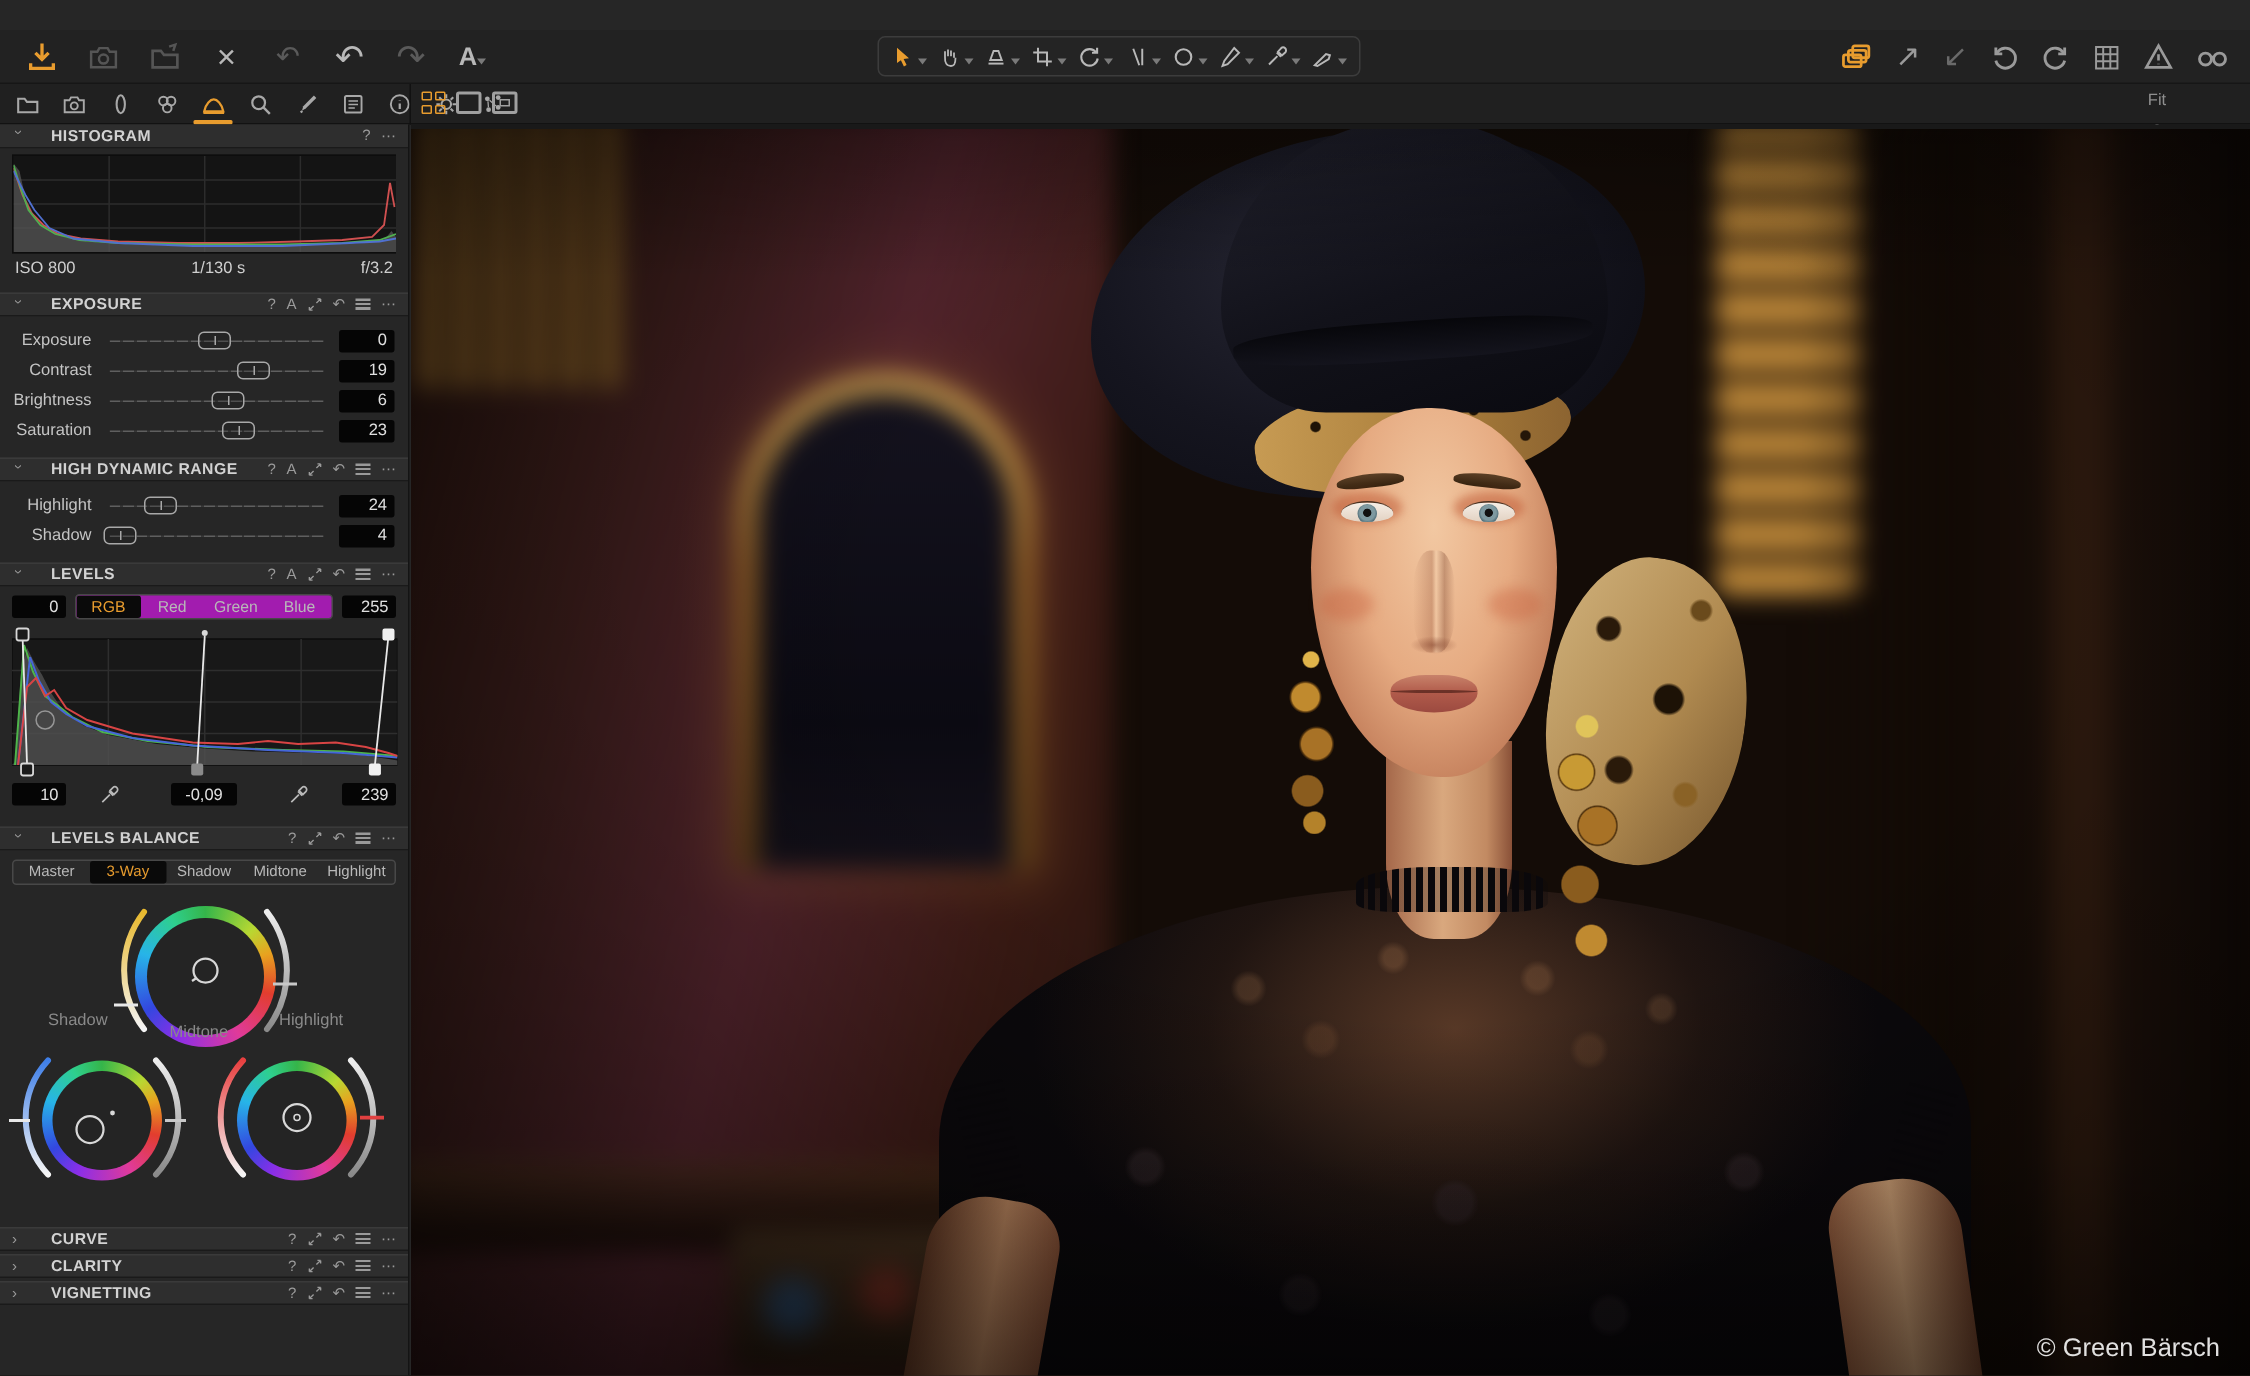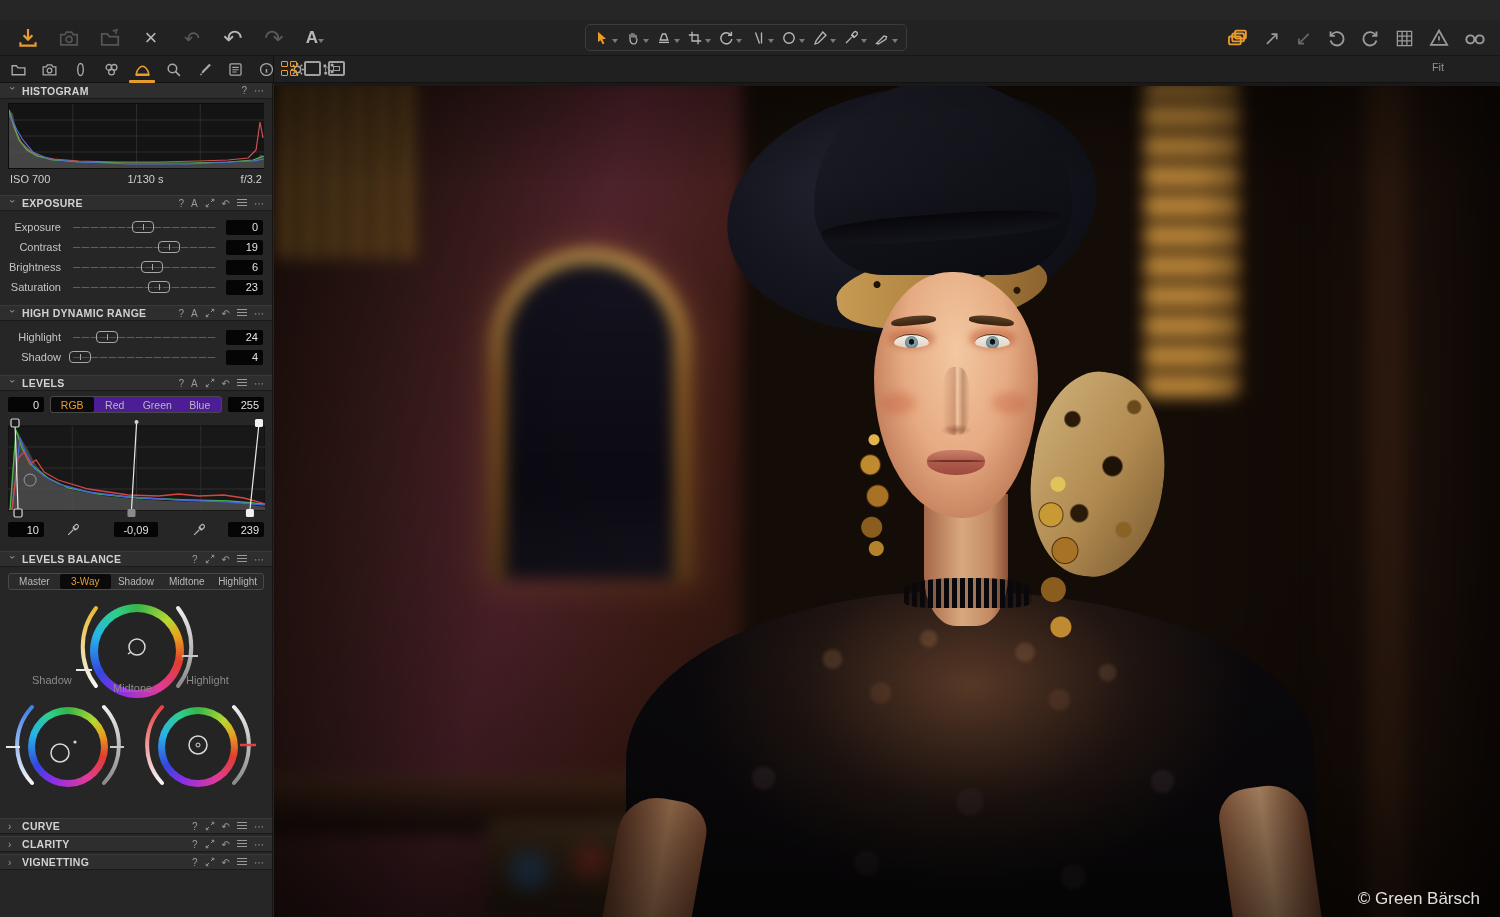--- a/index.html
+++ b/index.html
@@ -57,21 +57,21 @@
                border-radius:4px; }
   .zoomticks { position:absolute; right:6px; top:1px; height:5px; width:66px;
                background:repeating-linear-gradient(90deg,#4a4a4a 0 1px,transparent 1px 13px); }
   .zoomhandle { position:absolute; left:12px; top:-1px; width:13px; height:8px; background:#e8e8e8;
                 border-radius:4px; }
 
   
   .sidebar { position:absolute; left:0; top:83px; width:273px; height:834px; background:#262626;
              border-right:1px solid #141414; font-size:11px; color:#c4c4c4; }
   .phead { height:16px; background:#2e2e2e; border-top:1px solid #3a3a3a; border-bottom:1px solid #1a1a1a;
-           display:flex; align-items:center; padding:0 8px; gap:6px; }
+           display:flex; align-items:center; padding:0 8px; gap:18px; }
   .phead .ptitle { font-size:10.5px; font-weight:bold; color:#d2d2d2; letter-spacing:.3px; }
   .chev { color:#9a9a9a; font-size:10px; width:8px; display:inline-block; }
   .chev.down { transform:rotate(90deg); }
   .picons { margin-left:auto; display:flex; gap:7px; align-items:center; color:#9a9a9a; font-size:10px; }
   .picons .pic { display:inline-flex; align-items:center; }
   .copyar { display:inline-block; transform:rotate(-45deg); font-size:11px; }
   .menu3 { display:inline-block; width:10px; height:8px;
            background:linear-gradient(#9a9a9a 0 1.5px,transparent 1.5px 3px,#9a9a9a 3px 4.5px,transparent 4.5px 6px,#9a9a9a 6px 7.5px,transparent 7.5px); }
 
   .histbox { margin:4px 8px 2px 8px; height:66px; background:#161616; border:1px solid #0d0d0d; position:relative; }
@@ -85,21 +85,21 @@
   .handle { position:absolute; top:1px; width:22px; height:12px; border:1.5px solid #a8a8a8;
             border-radius:4px; background:rgba(30,30,30,.25); transform:translateX(-50%); }
   .handle::after { content:""; position:absolute; left:50%; top:2px; bottom:2px; width:1px; background:#a8a8a8; }
   .vbox { width:37px; margin-left:10px; background:#050505; border-radius:2px; color:#e0e0e0;
           text-align:right; padding:1.5px 5px; font-size:11px; }
 
   .lev-top { display:flex; align-items:center; padding:5px 8px 3px 8px; gap:6px; }
   .lev-box { width:36px; background:#050505; border-radius:2px; color:#e0e0e0; text-align:right;
              padding:1.5px 5px; }
   .seg { flex:1; height:17px; border:1px solid #484848; border-radius:3px; display:flex;
-         align-items:center; background:#4c1d95; overflow:hidden; }
+         align-items:center; background:#a21caf; overflow:hidden; }
   .seg span { flex:1; text-align:center; font-size:10.5px; color:#b8b8b8; padding:1.5px 0; }
   .seg span.sel { background:#0a0a0a; color:#e89c2e; border-radius:2px; }
   .levhist { margin:2px 8px; position:relative; }
   .lev-bottom { display:flex; align-items:center; padding:2px 8px 6px 8px; }
   .dropper { color:#b8b8b8; }
 
   .cb-tabs { margin:6px 8px 2px 8px; height:17px; border:1px solid #484848; border-radius:3px;
              display:flex; background:#2a2a2a; }
   .cb-tabs span { flex:1; text-align:center; font-size:10px; color:#b8b8b8; padding:1.5px 0; }
   .cb-tabs span.sel { background:#0a0a0a; color:#e89c2e; border-radius:2px; }
@@ -603,21 +603,21 @@
       <svg width="255" height="64" viewBox="0 0 256 64" preserveAspectRatio="none" style="display:block">
         <rect x="0" y="0" width="256" height="64" fill="#141414"></rect>
         <path d="M0 16h256M0 32h256M0 48h256M64 0v64M128 0v64M192 0v64" stroke="#2c2c2c" stroke-width="1"></path>
         <path d="M0 64 L0 5 L4 10 L8 28 L14 40 L22 48 L34 54 L50 57 L80 59 L120 60 L170 60 L210 59 L235 58 L248 56 L253 50 L256 54 L256 64 Z" fill="#565656" opacity=".75"></path>
         <path d="M0 8 L6 26 L12 38 L20 46 L30 52 L45 55 L70 57 L110 58 L150 58 L190 57 L220 56 L240 54 L248 46 L252 18 L255 34" fill="none" stroke="#d05050" stroke-width="1.2"></path>
         <path d="M0 6 L5 22 L10 36 L18 46 L28 52 L44 56 L70 58 L120 59 L180 59 L220 58 L245 56 L256 52" fill="none" stroke="#50b050" stroke-width="1.2"></path>
         <path d="M0 10 L4 18 L8 26 L14 36 L24 48 L40 55 L70 58 L120 60 L180 60 L225 58 L245 57 L256 55" fill="none" stroke="#5070d0" stroke-width="1.2"></path>
       </svg>
     </div>
     <div class="exifrow">
-      <span>ISO 700</span>
+      <span>ISO 800</span>
       <span>1/130 s</span>
       <span>f/3.2</span>
     </div>
 
     <div class="phead" style="margin-top:6px">
       <span class="chev down">›</span>
       <span class="ptitle">EXPOSURE</span>
       <span class="picons">
         <span class="pic">?</span>
         <span class="pic">A</span>

